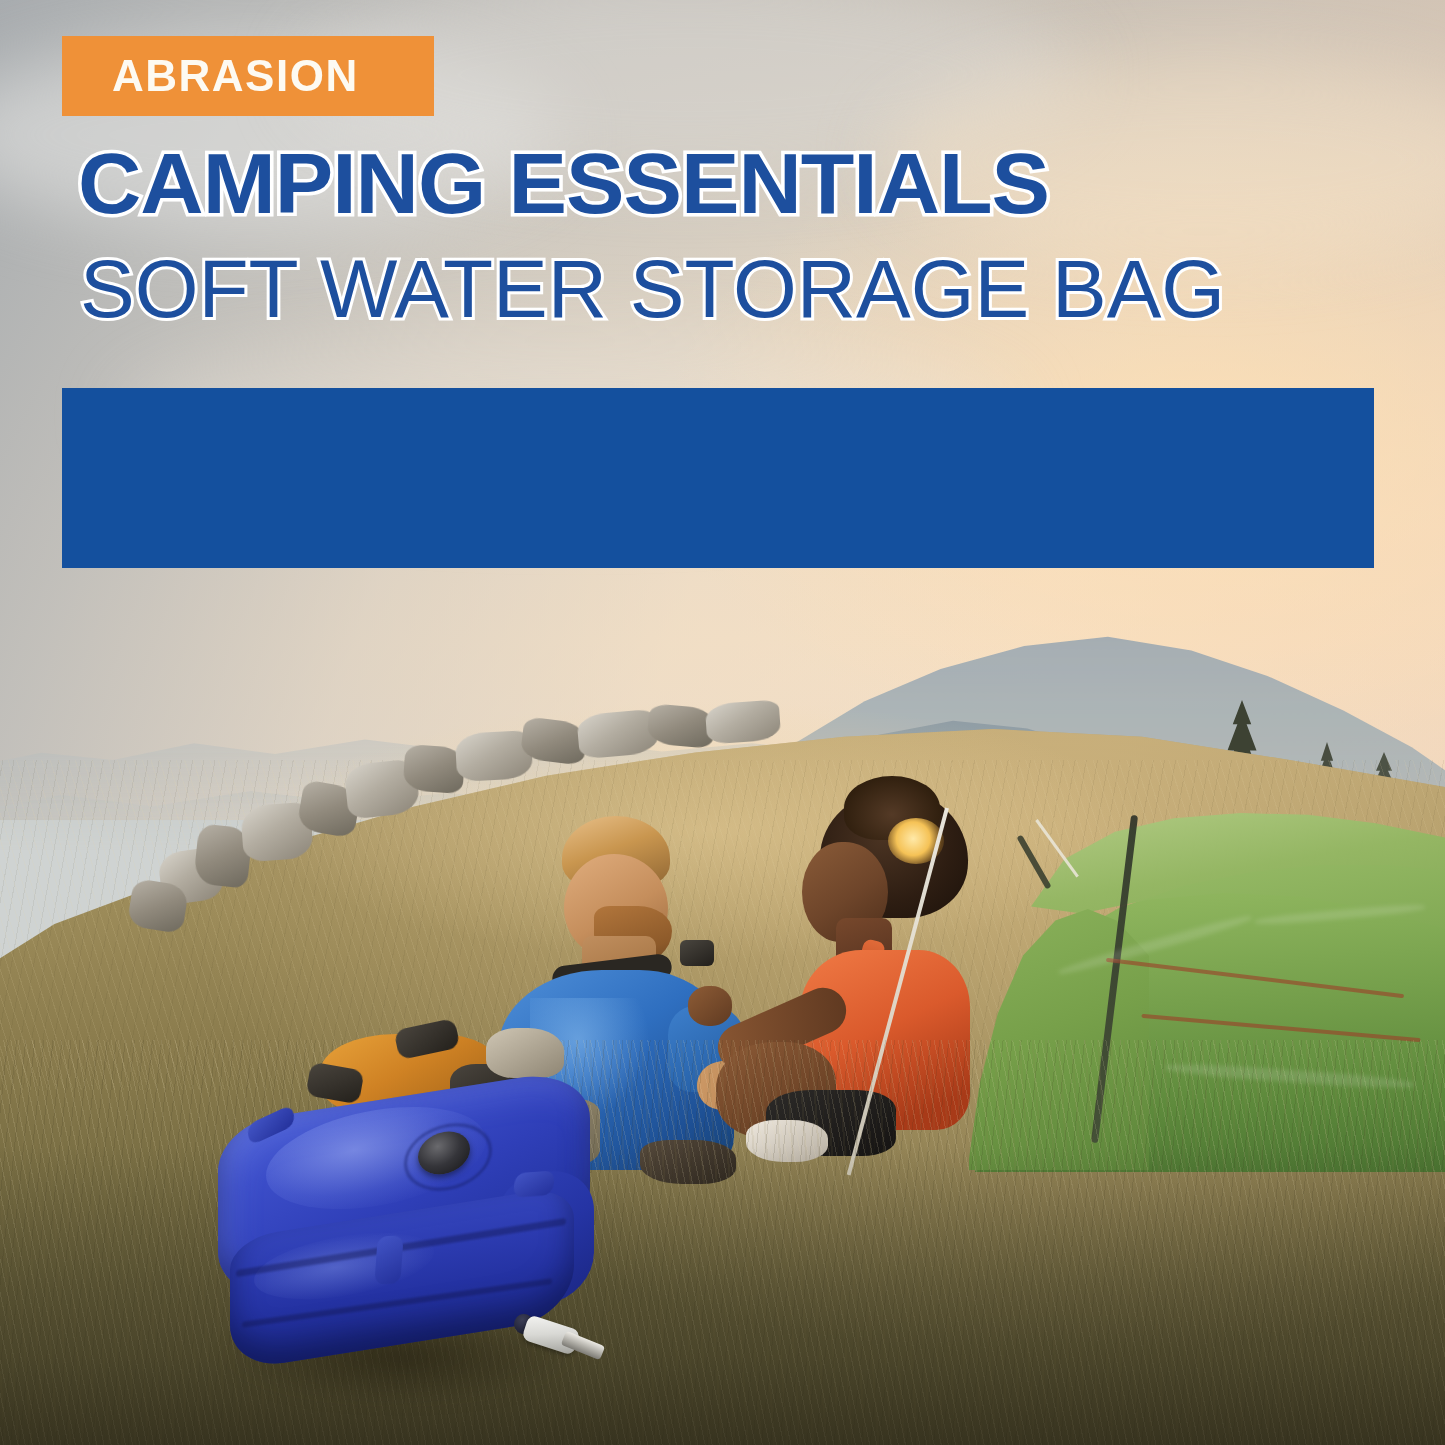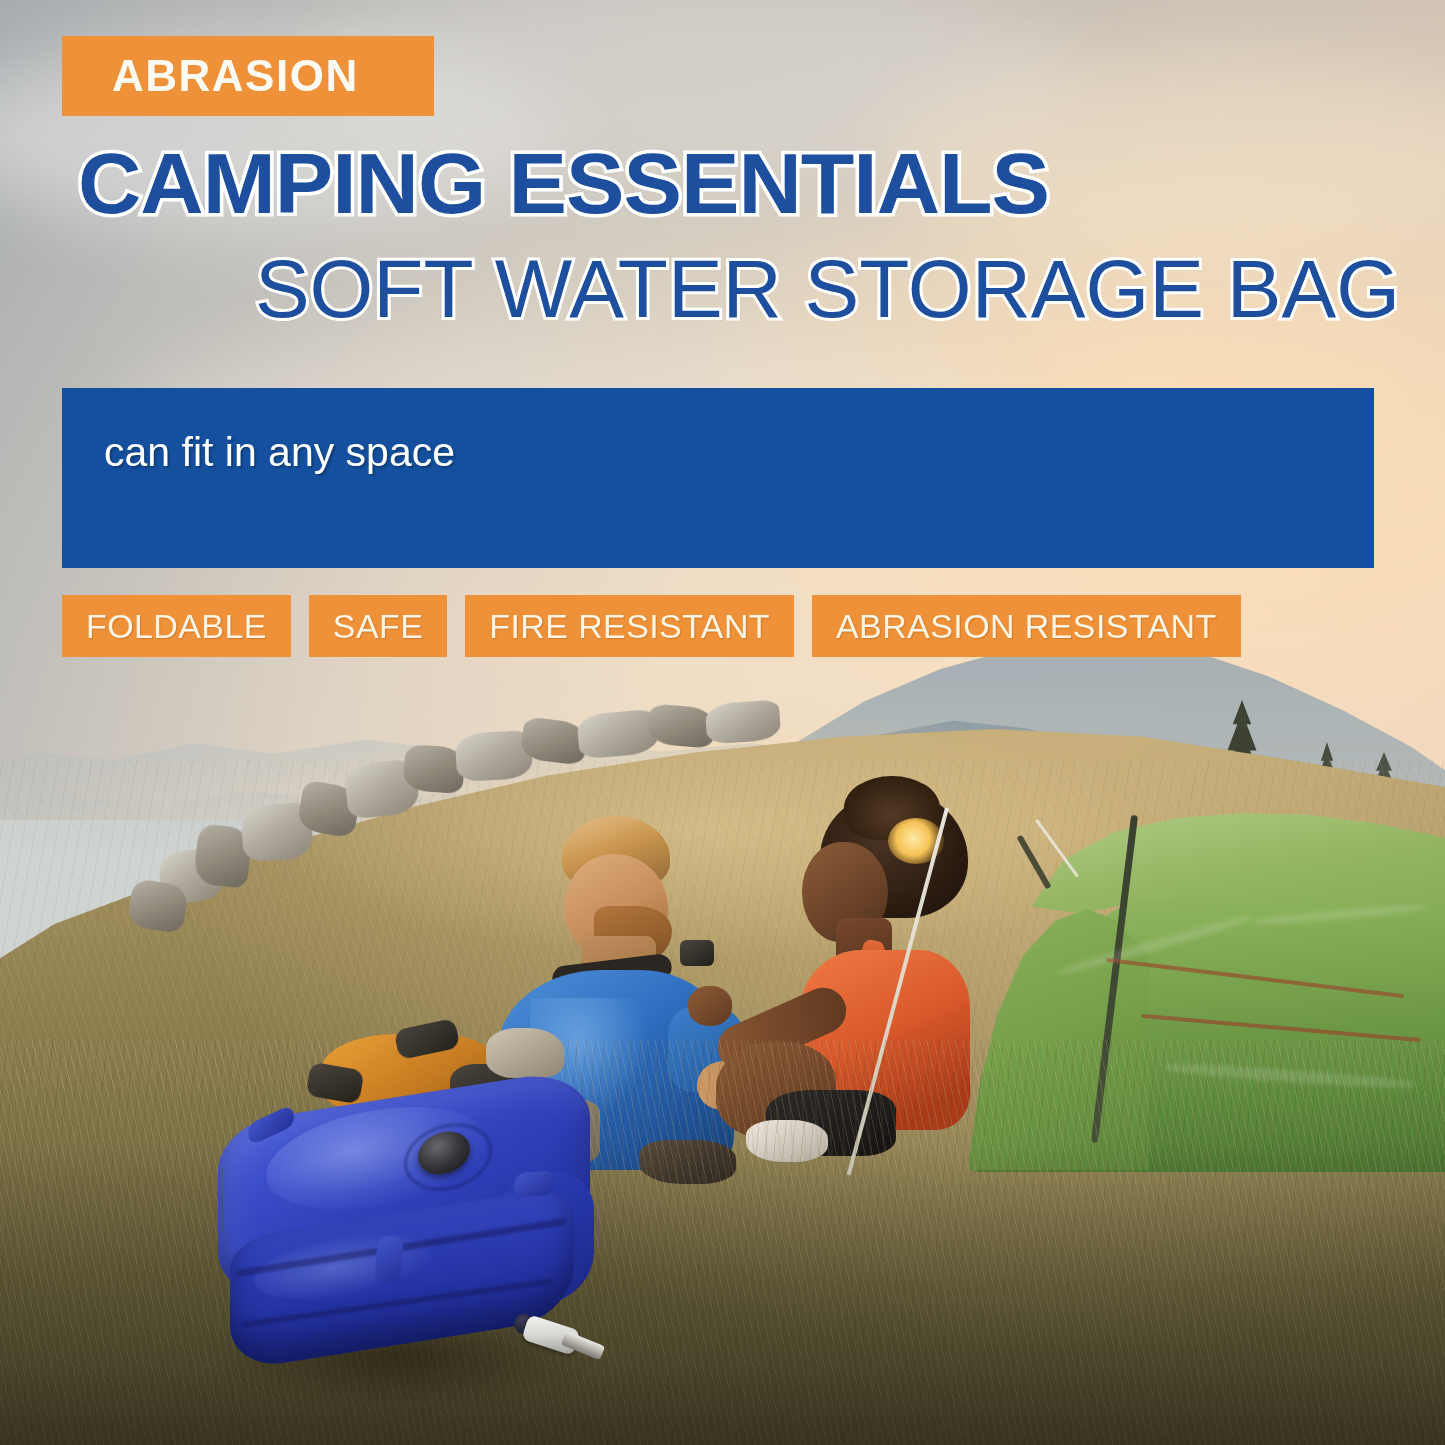--- a/index.html
+++ b/index.html
@@ -337,21 +337,21 @@
     font-size:86px;font-weight:bold;line-height:1;color:#1d4f9e;
     letter-spacing:-1px;transform:scaleX(1.02);transform-origin:left center;
     -webkit-text-stroke:7px #ffffff;paint-order:stroke fill;
     font-family:"Liberation Sans",sans-serif;white-space:nowrap;
   }
   .head2{
     position:absolute;left:80px;top:248px;width:1320px;
     font-size:82px;font-weight:normal;line-height:1;color:#1d4f9e;
     letter-spacing:0px;
     -webkit-text-stroke:6px #ffffff;paint-order:stroke fill;
-    font-family:"Liberation Sans",sans-serif;white-space:nowrap;text-align:right;
+    font-family:"Liberation Sans",sans-serif;white-space:nowrap;
   }
 
   .desc{
     position:absolute;left:62px;top:388px;width:1312px;height:180px;
     background:#14509e;box-sizing:border-box;
     padding:36px 42px 0 42px;
   }
   .desc p{
     margin:0;color:#ffffff;font-size:41px;line-height:1.38;
     font-family:"Liberation Sans",sans-serif;
@@ -494,31 +494,16 @@
   </div>
 
   <div class="brand">
     <span>ABRASION</span>
   </div>
 
   <div class="head1">CAMPING ESSENTIALS</div>
   <div class="head2">SOFT WATER STORAGE BAG</div>
 
   <div class="desc">
-    <p>can fit in any space</p>
   </div>
 
-  <div class="tags">
-    <div class="tag">
-      <span>FOLDABLE</span>
-    </div>
-    <div class="tag">
-      <span>SAFE</span>
-    </div>
-    <div class="tag">
-      <span>FIRE RESISTANT</span>
-    </div>
-    <div class="tag">
-      <span>ABRASION RESISTANT</span>
-    </div>
-  </div>
 
 </div>
 
 </body></html>

